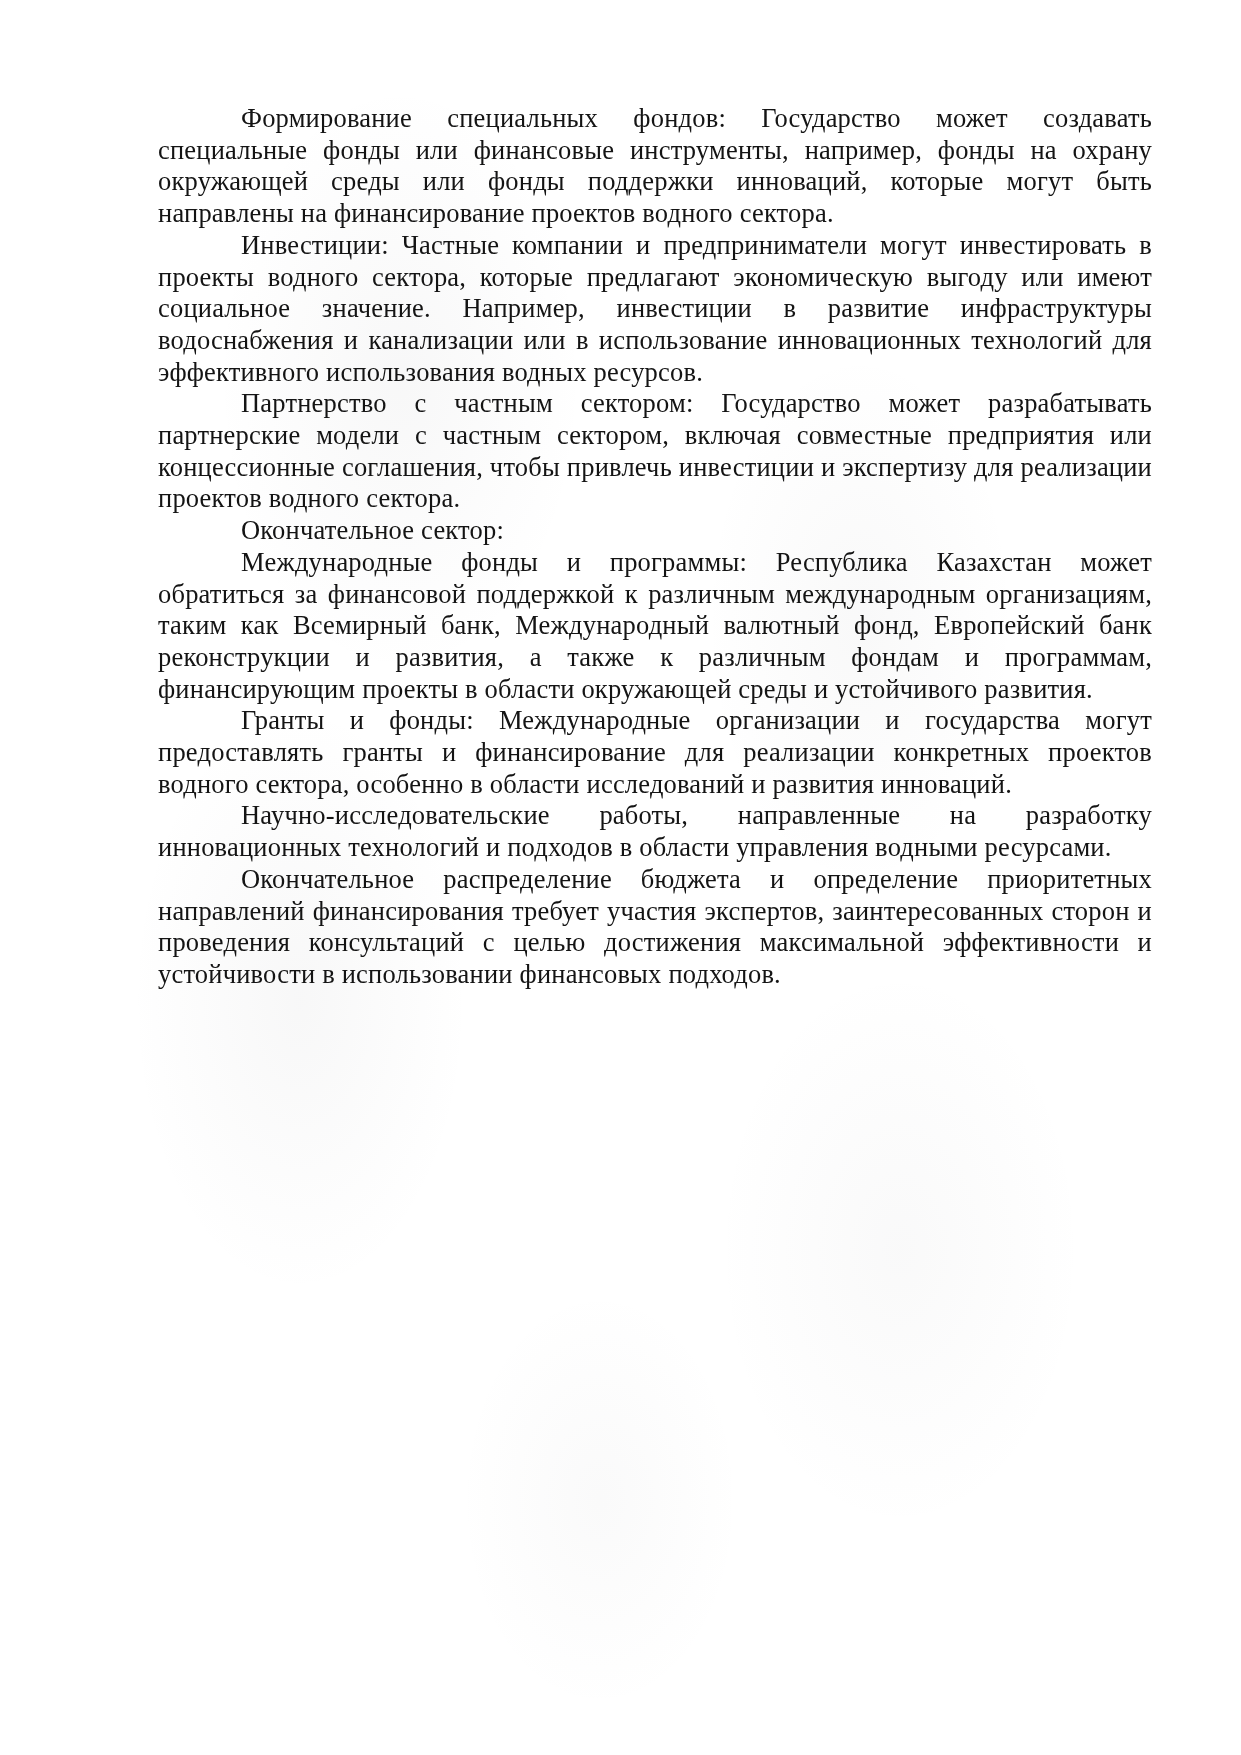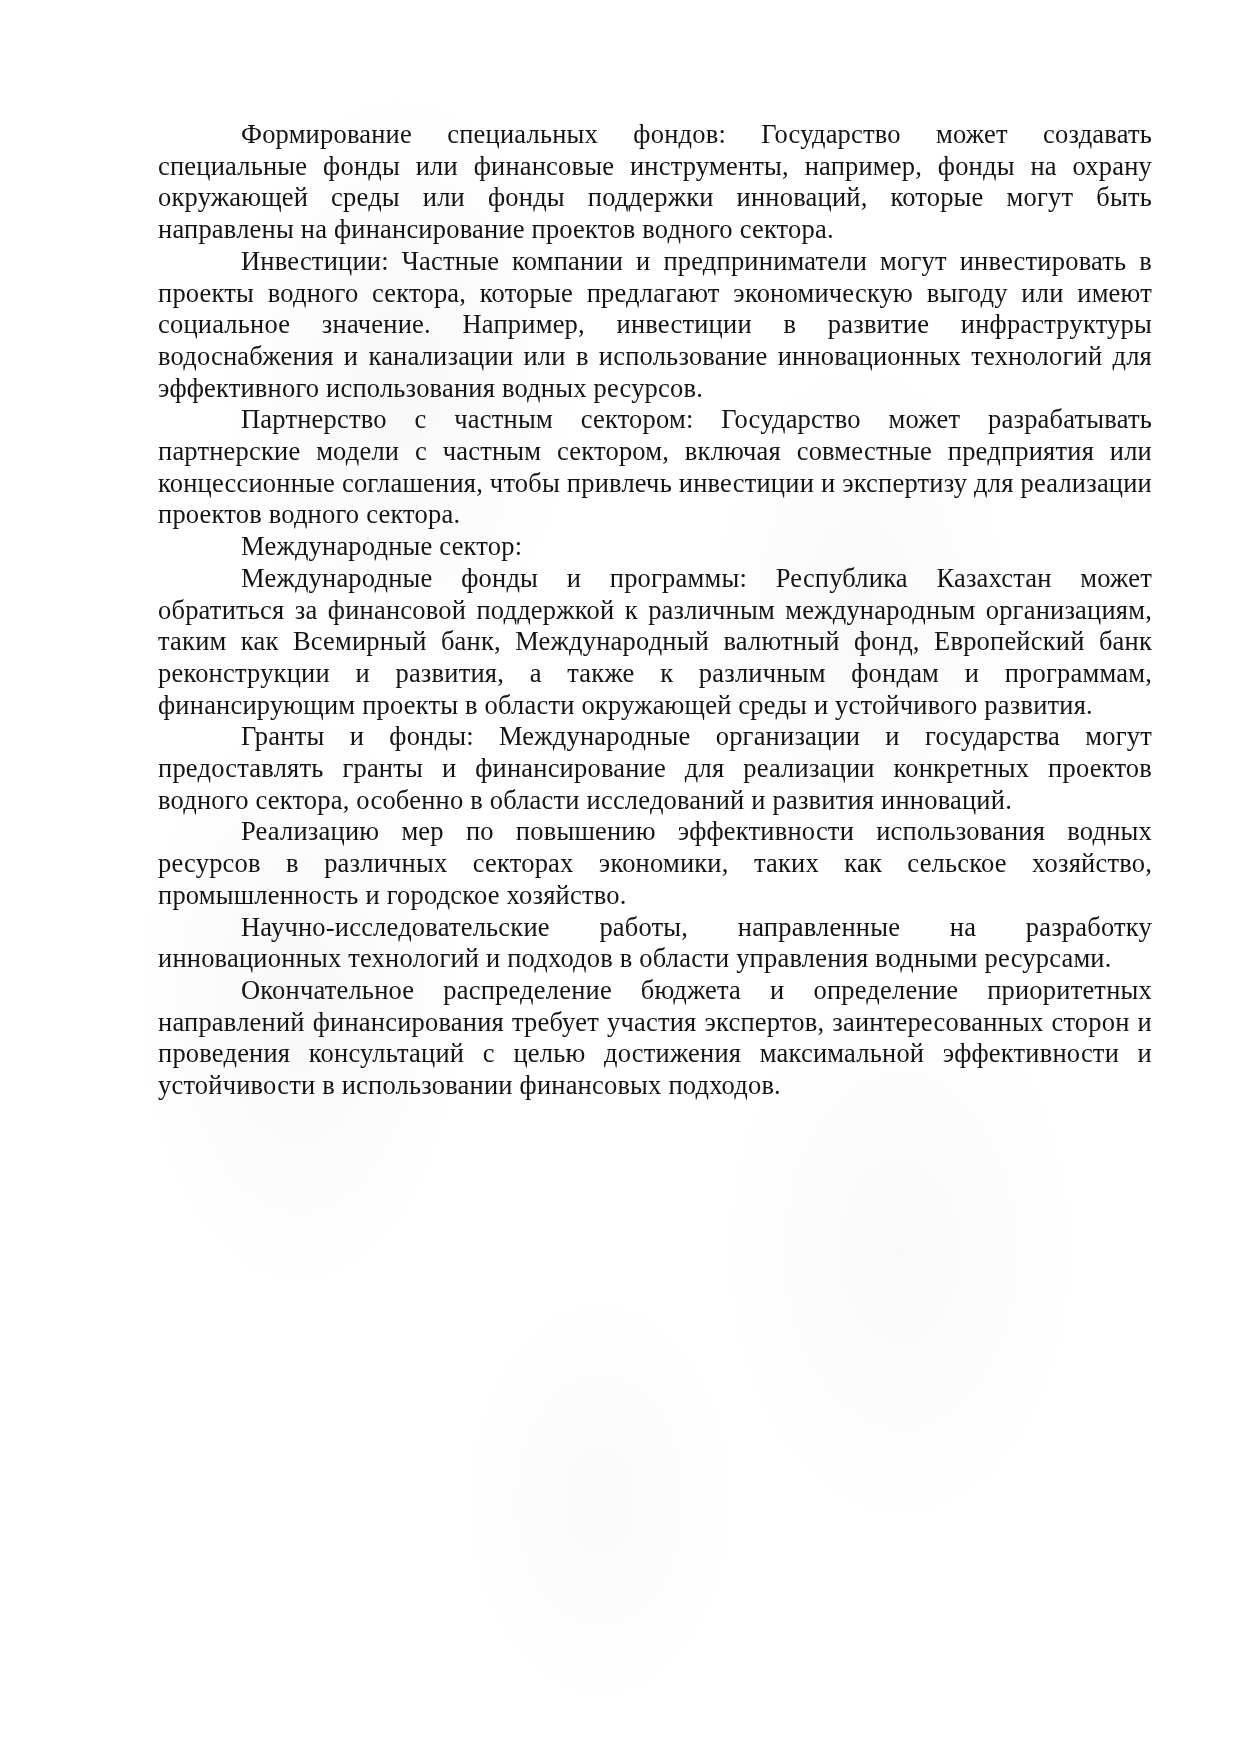--- a/index.html
+++ b/index.html
@@ -24,21 +24,21 @@
     background-image:
       radial-gradient(ellipse 260px 420px at 400px 380px, rgba(110,110,115,0.05), transparent 70%),
       radial-gradient(ellipse 220px 380px at 860px 620px, rgba(110,110,115,0.045), transparent 70%),
       radial-gradient(ellipse 240px 420px at 300px 1000px, rgba(110,110,115,0.05), transparent 70%),
       radial-gradient(ellipse 260px 400px at 900px 1250px, rgba(110,110,115,0.04), transparent 70%),
       radial-gradient(ellipse 200px 300px at 600px 1500px, rgba(110,110,115,0.035), transparent 70%);
   }
   .content {
     position: absolute;
     left: 158px;
-    top: 119px;
+    top: 103px;
     width: 994px;
     font-family: Liberation Serif, serif;
   }
   .para {
     margin: 0;
     padding: 0;
     text-indent: 83px;
     text-align: justify;
     font-size: 26.5px;
     line-height: 31.7px;
@@ -48,20 +48,19 @@
 </style>
 </head>
 <body>
 
 <div class="page">
   <div class="scan-texture"></div>
   <div class="content">
     <p class="para">Формирование специальных фондов: Государство может создавать специальные фонды или финансовые инструменты, например, фонды на охрану окружающей среды или фонды поддержки инноваций, которые могут быть направлены на финансирование проектов водного сектора.</p>
     <p class="para">Инвестиции: Частные компании и предприниматели могут инвестировать в проекты водного сектора, которые предлагают экономическую выгоду или имеют социальное значение. Например, инвестиции в развитие инфраструктуры водоснабжения и канализации или в использование инновационных технологий для эффективного использования водных ресурсов.</p>
     <p class="para">Партнерство с частным сектором: Государство может разрабатывать партнерские модели с частным сектором, включая совместные предприятия или концессионные соглашения, чтобы привлечь инвестиции и экспертизу для реализации проектов водного сектора.</p>
-    <p class="para">Международные сектор:</p>
+    <p class="para">Окончательное сектор:</p>
     <p class="para">Международные фонды и программы: Республика Казахстан может обратиться за финансовой поддержкой к различным международным организациям, таким как Всемирный банк, Международный валютный фонд, Европейский банк реконструкции и развития, а также к различным фондам и программам, финансирующим проекты в области окружающей среды и устойчивого развития.</p>
     <p class="para">Гранты и фонды: Международные организации и государства могут предоставлять гранты и финансирование для реализации конкретных проектов водного сектора, особенно в области исследований и развития инноваций.</p>
-    <p class="para">Реализацию мер по повышению эффективности использования водных ресурсов в различных секторах экономики, таких как сельское хозяйство, промышленность и городское хозяйство.</p>
     <p class="para">Научно-исследовательские работы, направленные на разработку инновационных технологий и подходов в области управления водными ресурсами.</p>
     <p class="para">Окончательное распределение бюджета и определение приоритетных направлений финансирования требует участия экспертов, заинтересованных сторон и проведения консультаций с целью достижения максимальной эффективности и устойчивости в использовании финансовых подходов.</p>
   </div>
 </div>
 
 </body></html>

